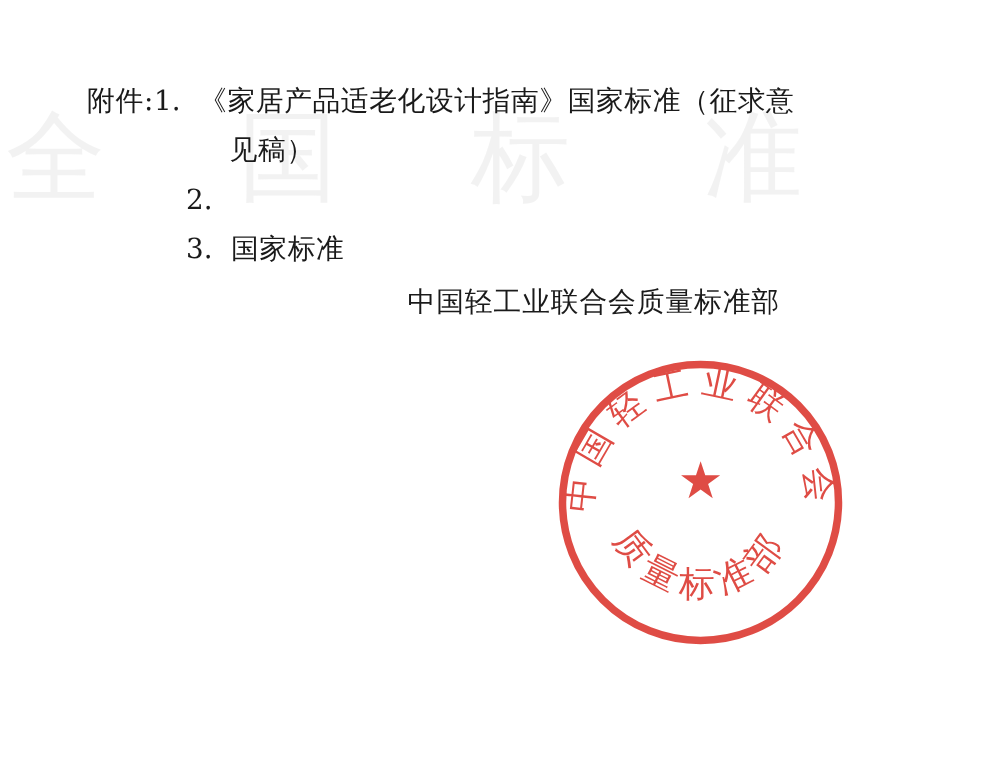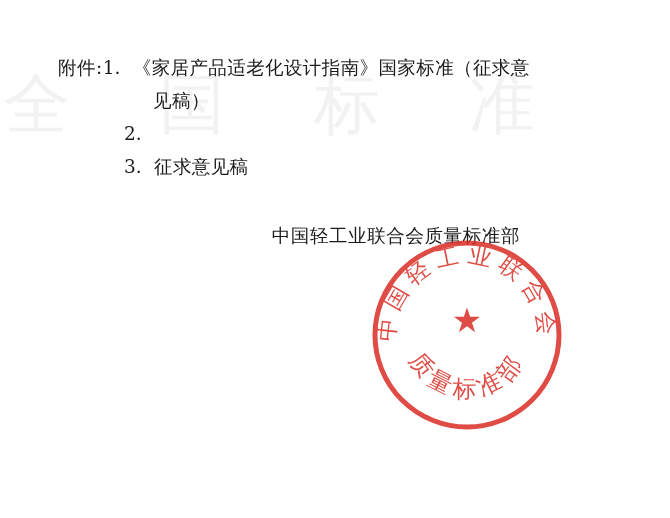--- a/index.html
+++ b/index.html
@@ -91,21 +91,20 @@
   }
 
   .att-text .cont {
     display: block;
     text-indent: 1.1em;
   }
 
   .signature {
     position: relative;
     z-index: 3;
-    margin-top: 34px;
     text-align: right;
     padding-right: 92px;
     font-size: 18.5px;
     line-height: 1.95;
     letter-spacing: 0.6px;
   }
   .sig-date {
     letter-spacing: 1.2px;
   }
 
@@ -145,21 +144,21 @@
 
     <ul class="att-list" style="margin-left:66px;">
       <li class="att-item">
         <span class="att-num">2.</span>
         <span class="att-text">
         </span>
       </li>
       <li class="att-item">
         <span class="att-num">3.</span>
         <span class="att-text">
-          <span>征求意见稿</span>
+          <span>国家标准</span>
         </span>
       </li>
     </ul>
 
   </div>
 
   <div class="signature">
     <div class="sig-org">中国轻工业联合会质量标准部</div>
   </div>
 

